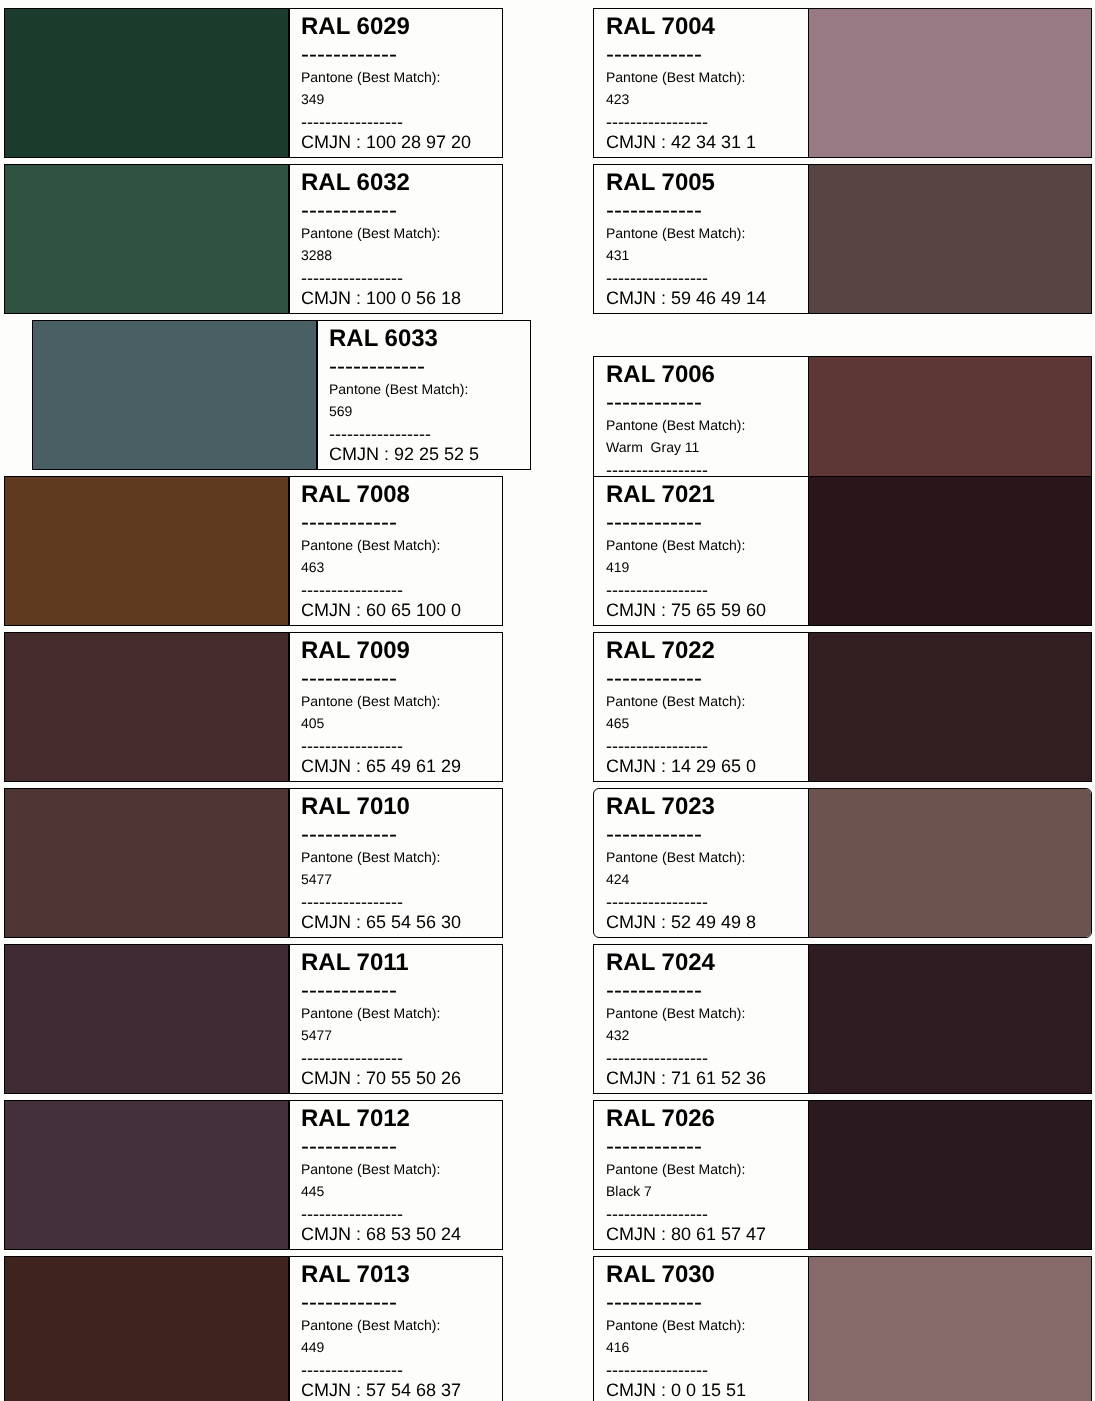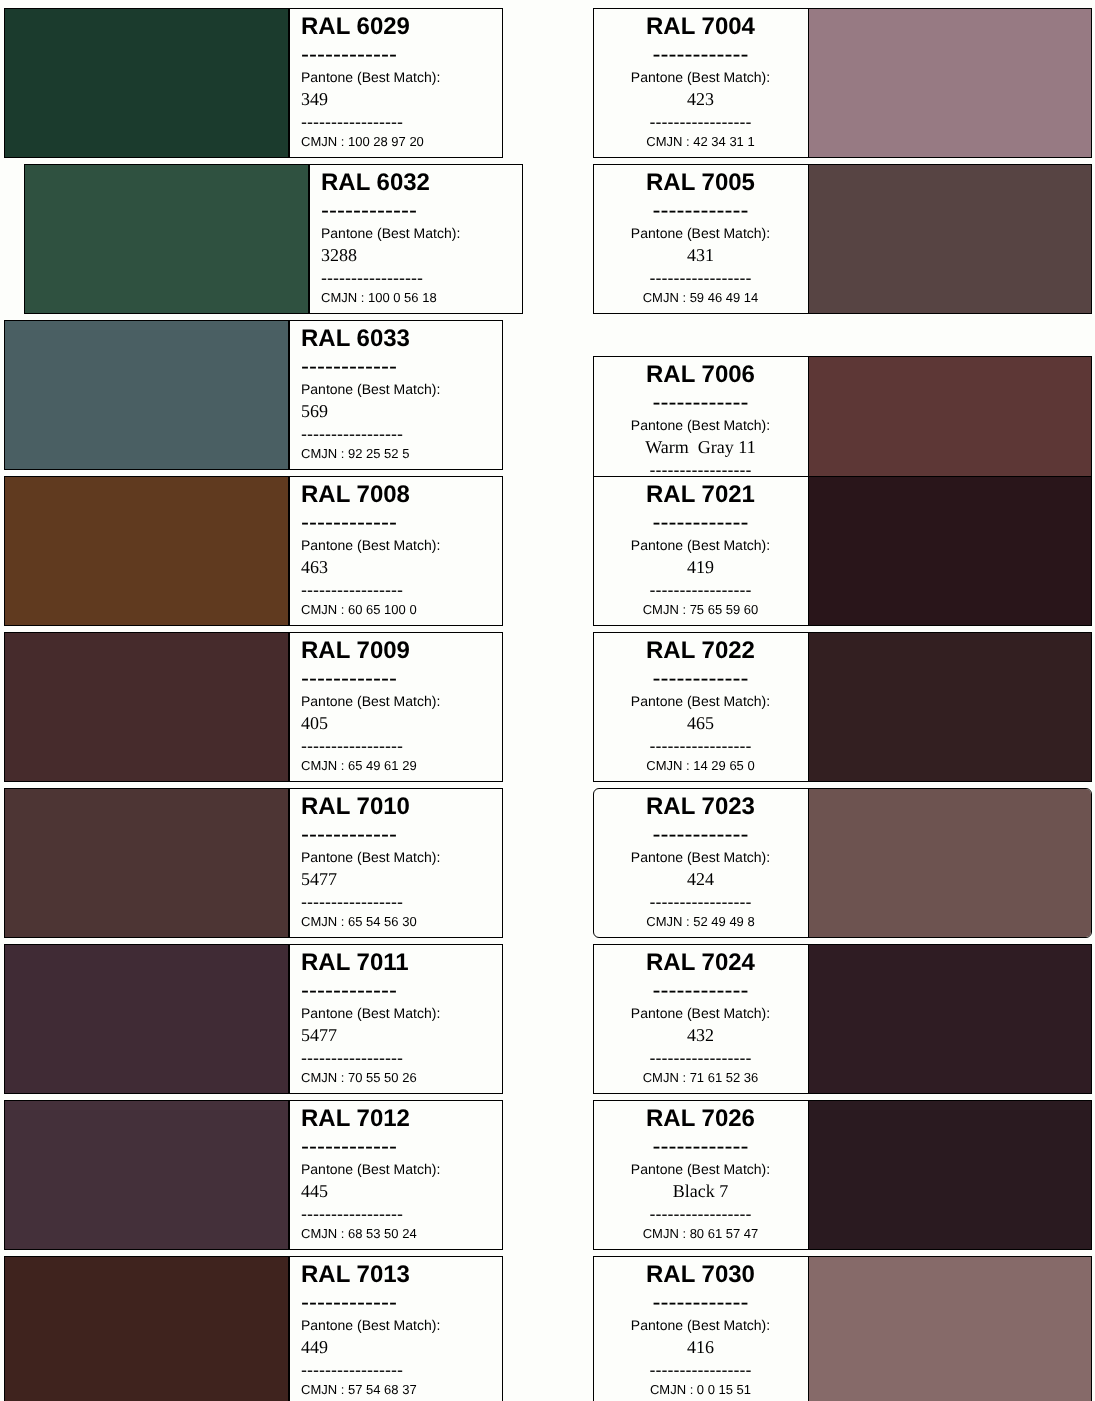--- a/index.html
+++ b/index.html
@@ -16,60 +16,60 @@
   .col-left .swatch{left:0;}
   .col-right .swatch{right:0;width:283px;}
   .info{position:absolute;top:0;bottom:0;width:213px;box-sizing:border-box;color:#000000;}
   .divider{position:absolute;top:0;bottom:0;width:1.5px;background:#000000;}
   .col-left .divider{left:283px;}
   .col-right .divider{right:282px;}
   .col-left .info{right:0;}
   .col-right .info{left:0;}
   .info > div{position:absolute;left:12px;right:13px;white-space:pre;}
   .col-left .info > div{text-align:left;}
-  .col-right .info > div{text-align:center;right:12px;}
+  .col-right .info > div{text-align:left;right:12px;}
   .ral{top:5.9px;font-size:24px;font-weight:bold;line-height:24px;}
   .sep-top{top:34.0px;font-size:24px;line-height:24px;overflow:hidden;}
   .pl{top:59.0px;font-size:14px;line-height:18px;}
-  .pv{top:81.0px;font-size:18px;line-height:18px;font-family:Liberation Serif, serif;}
+  .pv{top:81.0px;font-size:14px;line-height:18px;}
   .sep-bot{top:104.2px;font-size:18px;line-height:18px;overflow:hidden;}
-  .cmjn{top:124.0px;font-size:13px;line-height:18px;}
+  .cmjn{top:124.0px;font-size:18px;line-height:18px;}
 </style>
 </head>
 <body>
 
 <div class="sheet">
   <div class="col col-left" id="col0">
   <div class="card" style="top: 4.2px;">
     <div class="swatch" style="background: rgb(27, 59, 45);"></div>
     <div class="divider"></div>
     <div class="info">
       <div class="ral">RAL 6029</div>
       <div class="sep-top">------------</div>
       <div class="pl">Pantone (Best Match):</div>
       <div class="pv">349</div>
       <div class="sep-bot">-----------------</div>
       <div class="cmjn">CMJN : 100 28 97 20</div>
     </div>
   </div>
 
-  <div class="card" style="top: 160.15px; margin-left: 20px;">
+  <div class="card" style="top: 160.15px;">
     <div class="swatch" style="background: rgb(47, 81, 64);"></div>
     <div class="divider"></div>
     <div class="info">
       <div class="ral">RAL 6032</div>
       <div class="sep-top">------------</div>
       <div class="pl">Pantone (Best Match):</div>
       <div class="pv">3288</div>
       <div class="sep-bot">-----------------</div>
       <div class="cmjn">CMJN : 100 0 56 18</div>
     </div>
   </div>
 
-  <div class="card" style="top: 316.1px;">
+  <div class="card" style="top: 316.1px; margin-left: 28px;">
     <div class="swatch" style="background: rgb(74, 95, 99);"></div>
     <div class="divider"></div>
     <div class="info">
       <div class="ral">RAL 6033</div>
       <div class="sep-top">------------</div>
       <div class="pl">Pantone (Best Match):</div>
       <div class="pv">569</div>
       <div class="sep-bot">-----------------</div>
       <div class="cmjn">CMJN : 92 25 52 5</div>
     </div>

